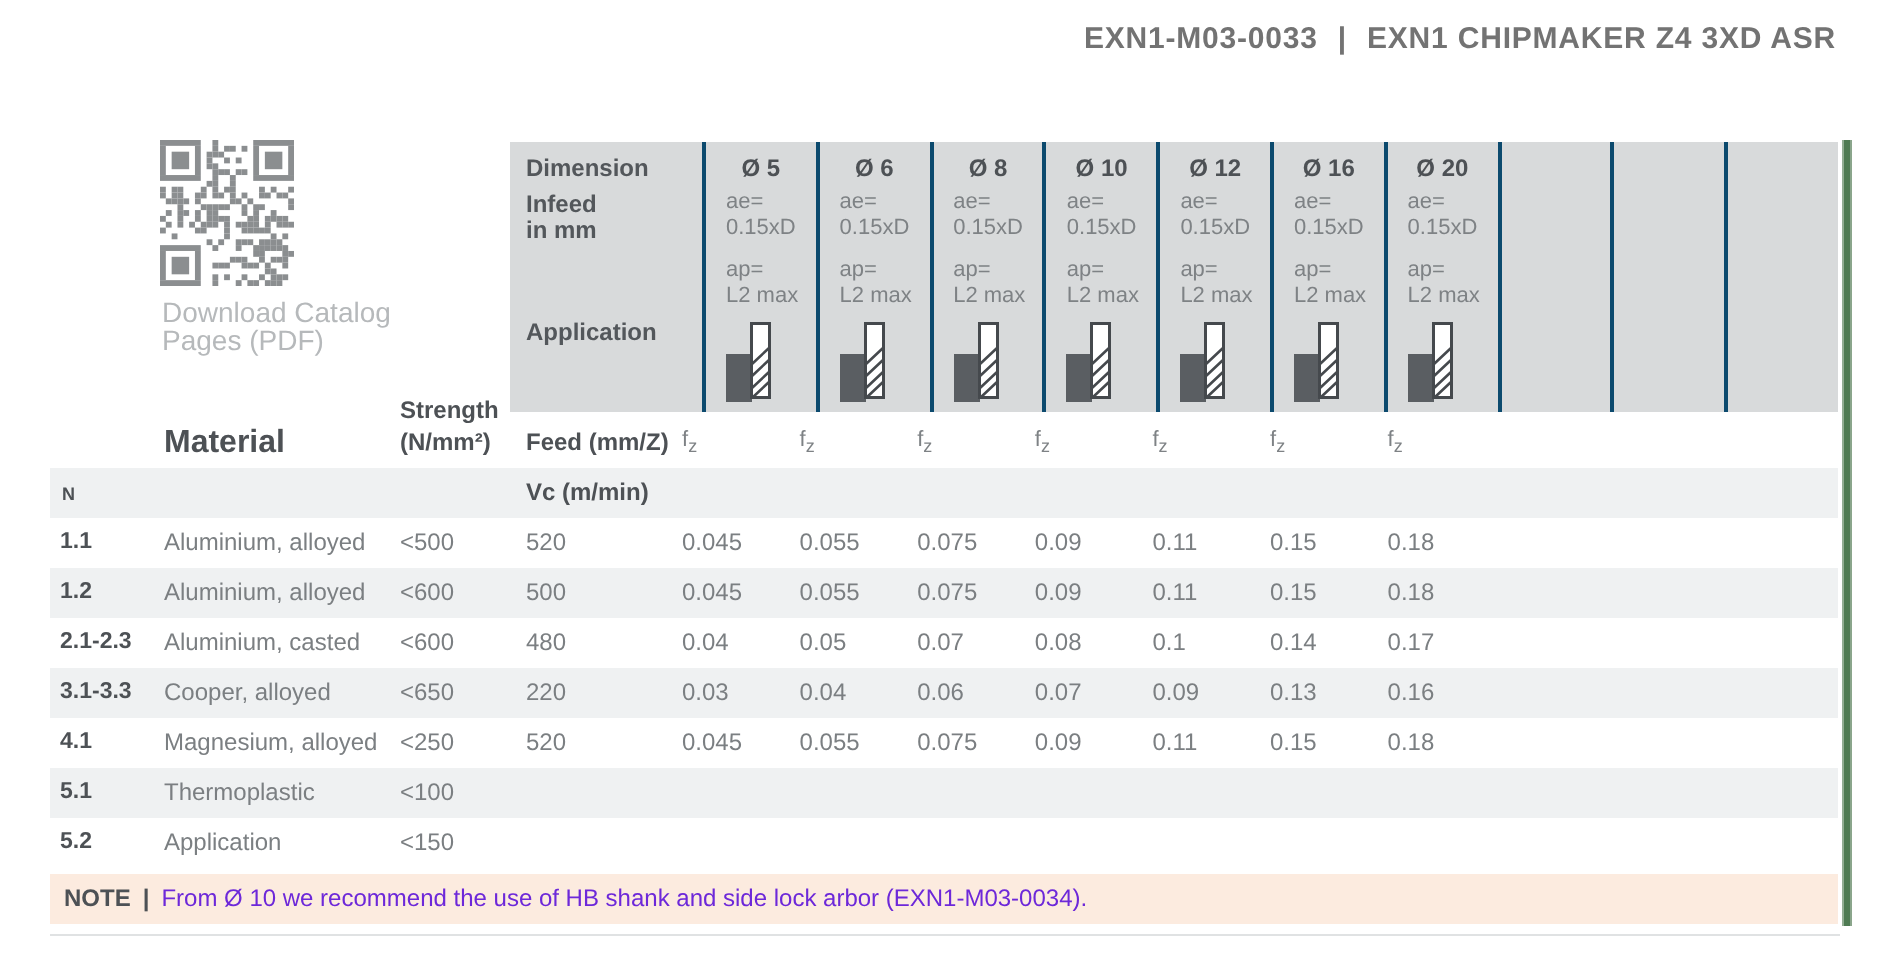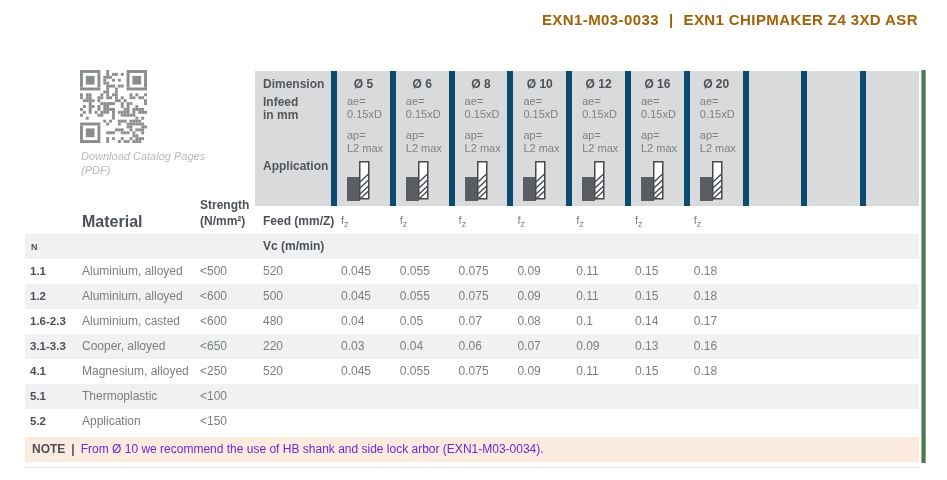--- a/index.html
+++ b/index.html
@@ -1,35 +1,35 @@
 <!DOCTYPE html>
 <html><head>
 <meta charset="utf-8">
 <style>
   html,body{margin:0;padding:0;background:#fff;}
   .sheet{position:relative;width:947px;height:480px;background:#fff;
          font-family:"Liberation Sans",sans-serif;overflow:hidden;}
 
   
   .title{position:absolute;top:11px;right:29px;font-size:15px;font-weight:bold;
-         color:#a16207;letter-spacing:.4px;white-space:nowrap;}
+         color:#737373;letter-spacing:.4px;white-space:nowrap;}
   .title .sep{margin:0 10px;}
 
   
   .qr{position:absolute;left:80px;top:70px;}
-  .dl{position:absolute;left:81px;top:149px;width:128px;font-size:11px;
-      line-height:14px;color:#b6b9bb;cursor:pointer;font-style:italic;}
+  .dl{position:absolute;left:81px;top:149px;width:128px;font-size:14px;
+      line-height:14px;color:#b6b9bb;cursor:pointer;}
 
   
   .hdr{position:absolute;left:255px;top:71px;width:664px;height:135px;
        background:#d8dadb;display:flex;}
-  .hlabels{width:76px;flex:none;position:relative;}
+  .hlabels{width:56px;flex:none;position:relative;padding-left:40px;}
   .hl{position:absolute;left:8px;font-weight:bold;color:#53575b;font-size:12px;white-space:nowrap;}
   .hl.dim{top:6px}.hl.inf1{top:24px}.hl.inf2{top:37px}.hl.app{top:88px}
-  .hcol{flex:1 1 0;position:relative;border-left:6px solid #0c4a6e;box-sizing:border-box;}
+  .hcol{flex:1 1 0;position:relative;border-left:2px solid #0c4a6e;box-sizing:border-box;}
   .hdim{position:absolute;top:6px;left:0;right:0;text-align:center;font-weight:bold;
         color:#4d5155;font-size:12px;}
   .hae{position:absolute;left:10px;font-size:11px;color:#7e8285;white-space:nowrap;}
   .hae.a1{top:24px}.hae.a2{top:37px}.hae.p1{top:58px}.hae.p2{top:71px}
   .hicon{position:absolute;left:10px;top:90px;}
 
   
   .mat-label{position:absolute;left:82px;top:213px;font-weight:bold;font-size:16px;color:#4d5155;}
   .str-label{position:absolute;left:200px;top:197px;font-weight:bold;font-size:12px;
              color:#4d5155;line-height:16px;}
@@ -392,21 +392,21 @@
         <span class="cell cvc" style="left: 238px;">500</span>
         <span class="cell cfz" style="left: 316px;">0.045</span>
         <span class="cell cfz" style="left: 374.8px;">0.055</span>
         <span class="cell cfz" style="left: 433.6px;">0.075</span>
         <span class="cell cfz" style="left: 492.4px;">0.09</span>
         <span class="cell cfz" style="left: 551.2px;">0.11</span>
         <span class="cell cfz" style="left: 610px;">0.15</span>
         <span class="cell cfz" style="left: 668.8px;">0.18</span>
       </div>
       <div class="drow" style="top: 309px;">
-        <span class="cell cn" style="left: 5px;">1.6-2.3</span>
+        <span class="cell cn" style="left: 5px;">2.1-2.3</span>
         <span class="cell cmat" style="left: 57px;">Aluminium, casted</span>
         <span class="cell cstr" style="left: 175px;">&lt;600</span>
         <span class="cell cvc" style="left: 238px;">480</span>
         <span class="cell cfz" style="left: 316px;">0.04</span>
         <span class="cell cfz" style="left: 374.8px;">0.05</span>
         <span class="cell cfz" style="left: 433.6px;">0.07</span>
         <span class="cell cfz" style="left: 492.4px;">0.08</span>
         <span class="cell cfz" style="left: 551.2px;">0.1</span>
         <span class="cell cfz" style="left: 610px;">0.14</span>
         <span class="cell cfz" style="left: 668.8px;">0.17</span>

